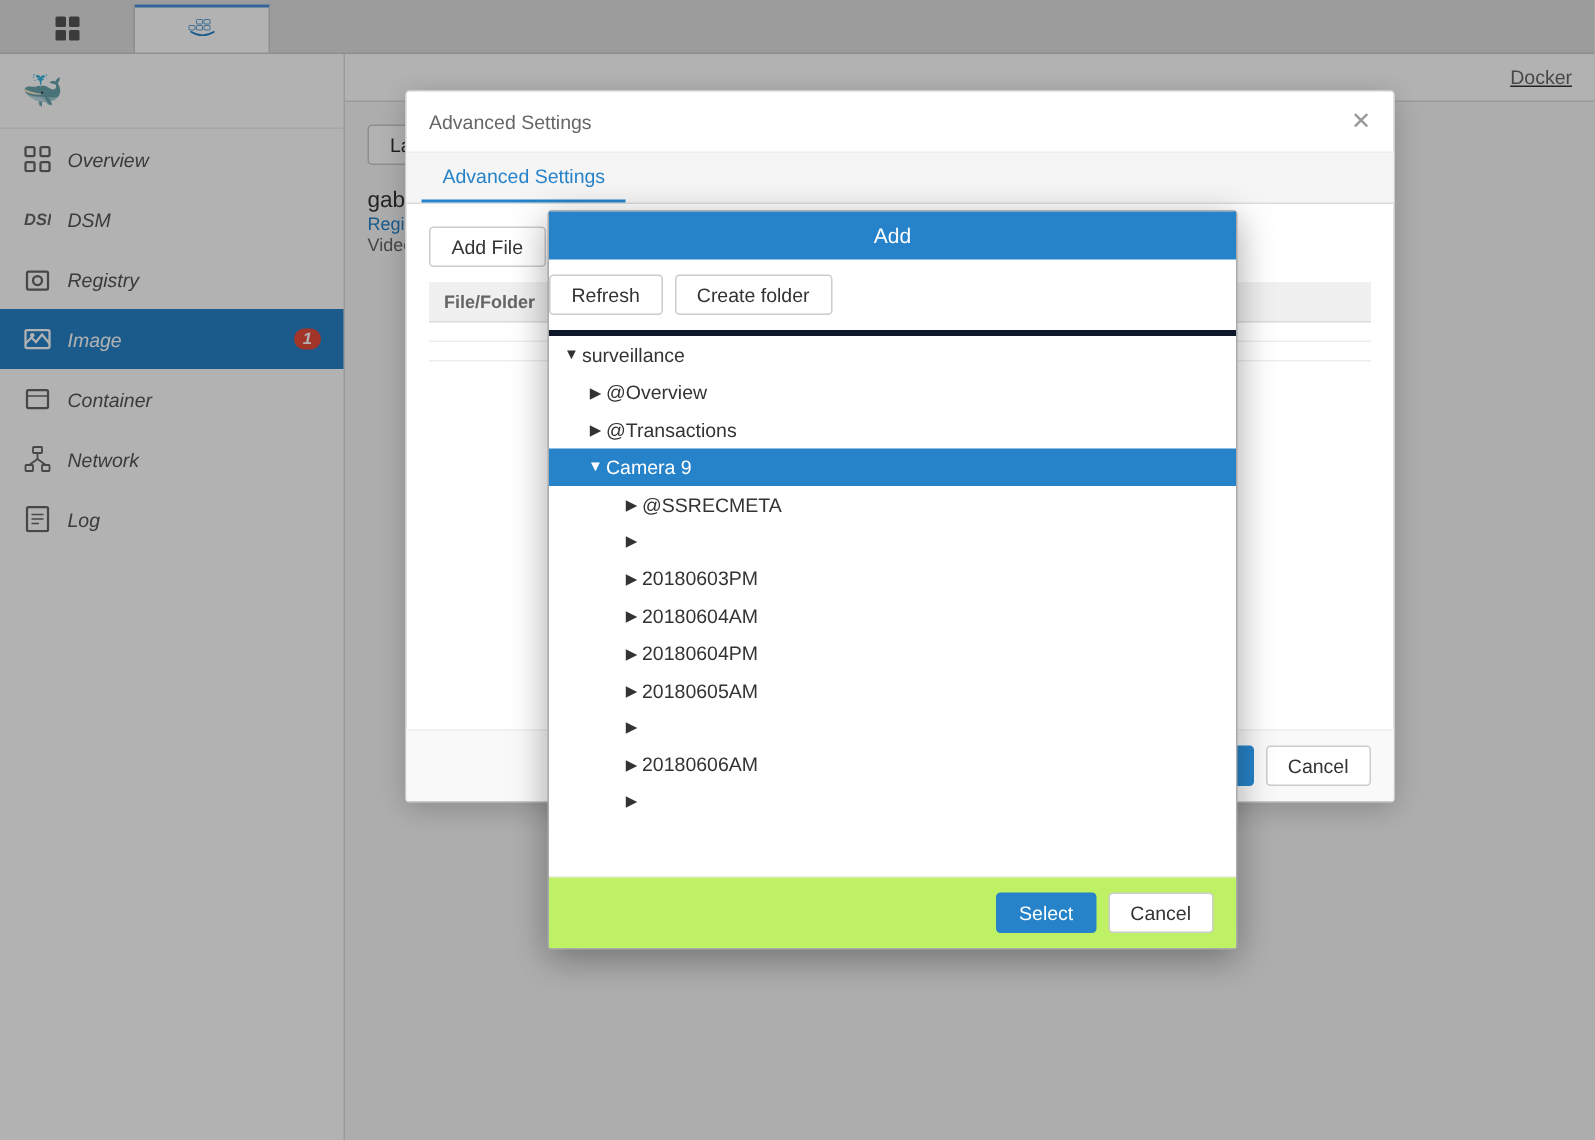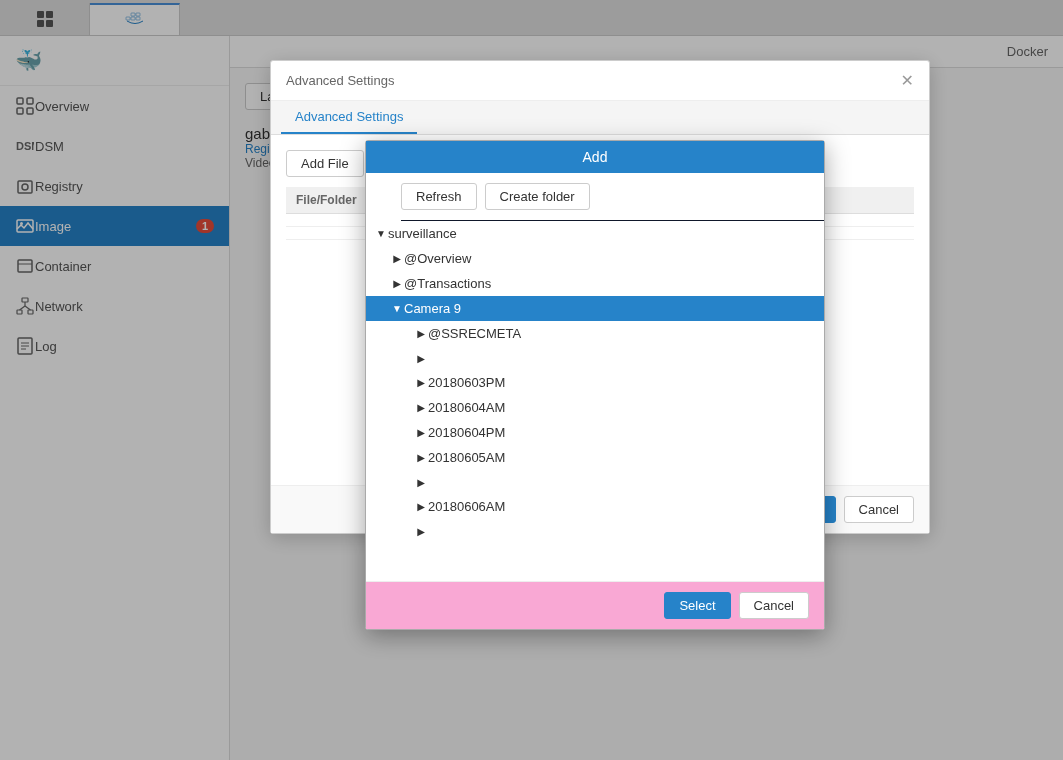--- a/index.html
+++ b/index.html
@@ -48,20 +48,22 @@
       align-items: center;
       padding: 0 15px;
       border-bottom: 1px solid #eee;
     }
     .sidebar-item {
       display: flex;
       align-items: center;
       padding: 10px 15px;
       cursor: pointer;
       color: #555;
+      gap: 10px;
+      font-style: italic;
     }
     .sidebar-item.active {
       background: #2683c9;
       color: #fff;
     }
     .sidebar-item-icon { width: 20px; height: 20px; display: flex; align-items: center; justify-content: center; flex-shrink: 0; }
     .sidebar-item-label { flex: 1; }
     .sidebar-badge {
       background: #e74c3c;
       color: #fff;
@@ -80,20 +82,21 @@
       overflow: hidden;
     }
     .content-header {
       background: #fff;
       padding: 8px 15px;
       border-bottom: 1px solid #ddd;
       display: flex;
       align-items: center;
       justify-content: flex-end;
       gap: 5px;
+      text-decoration: underline;
     }
     .content-header-label {
       font-size: 13px;
       color: #666;
     }
     .content-body {
       padding: 15px;
       flex: 1;
     }
     .toolbar {
@@ -208,22 +211,21 @@
       background: #2683c9;
       color: #fff;
       padding: 8px 15px;
       font-size: 14px;
       text-align: center;
     }
     .add-dialog-toolbar {
       display: flex;
       gap: 8px;
       padding: 10px 0;
-      border-bottom: 1px solid #0f172a;
-      margin-left: 35px;
+      border-bottom: 4px solid #0f172a;
     }
     .add-dialog-body {
       min-height: 360px;
       overflow-y: auto;
     }
     .tree-item {
       display: flex;
       align-items: center;
       padding: 5px 10px;
       cursor: pointer;
@@ -240,21 +242,21 @@
       font-size: 10px;
       flex-shrink: 0;
     }
     .tree-item .tree-label { flex: 1; }
     .add-dialog-footer {
       padding: 10px 15px;
       border-top: 1px solid #eee;
       display: flex;
       justify-content: flex-end;
       gap: 8px;
-      background: #f9a8d4;
+      background: #bef264;
     }
 
     .close-btn {
       background: none;
       border: none;
       cursor: pointer;
       font-size: 16px;
       color: #999;
     }
 

